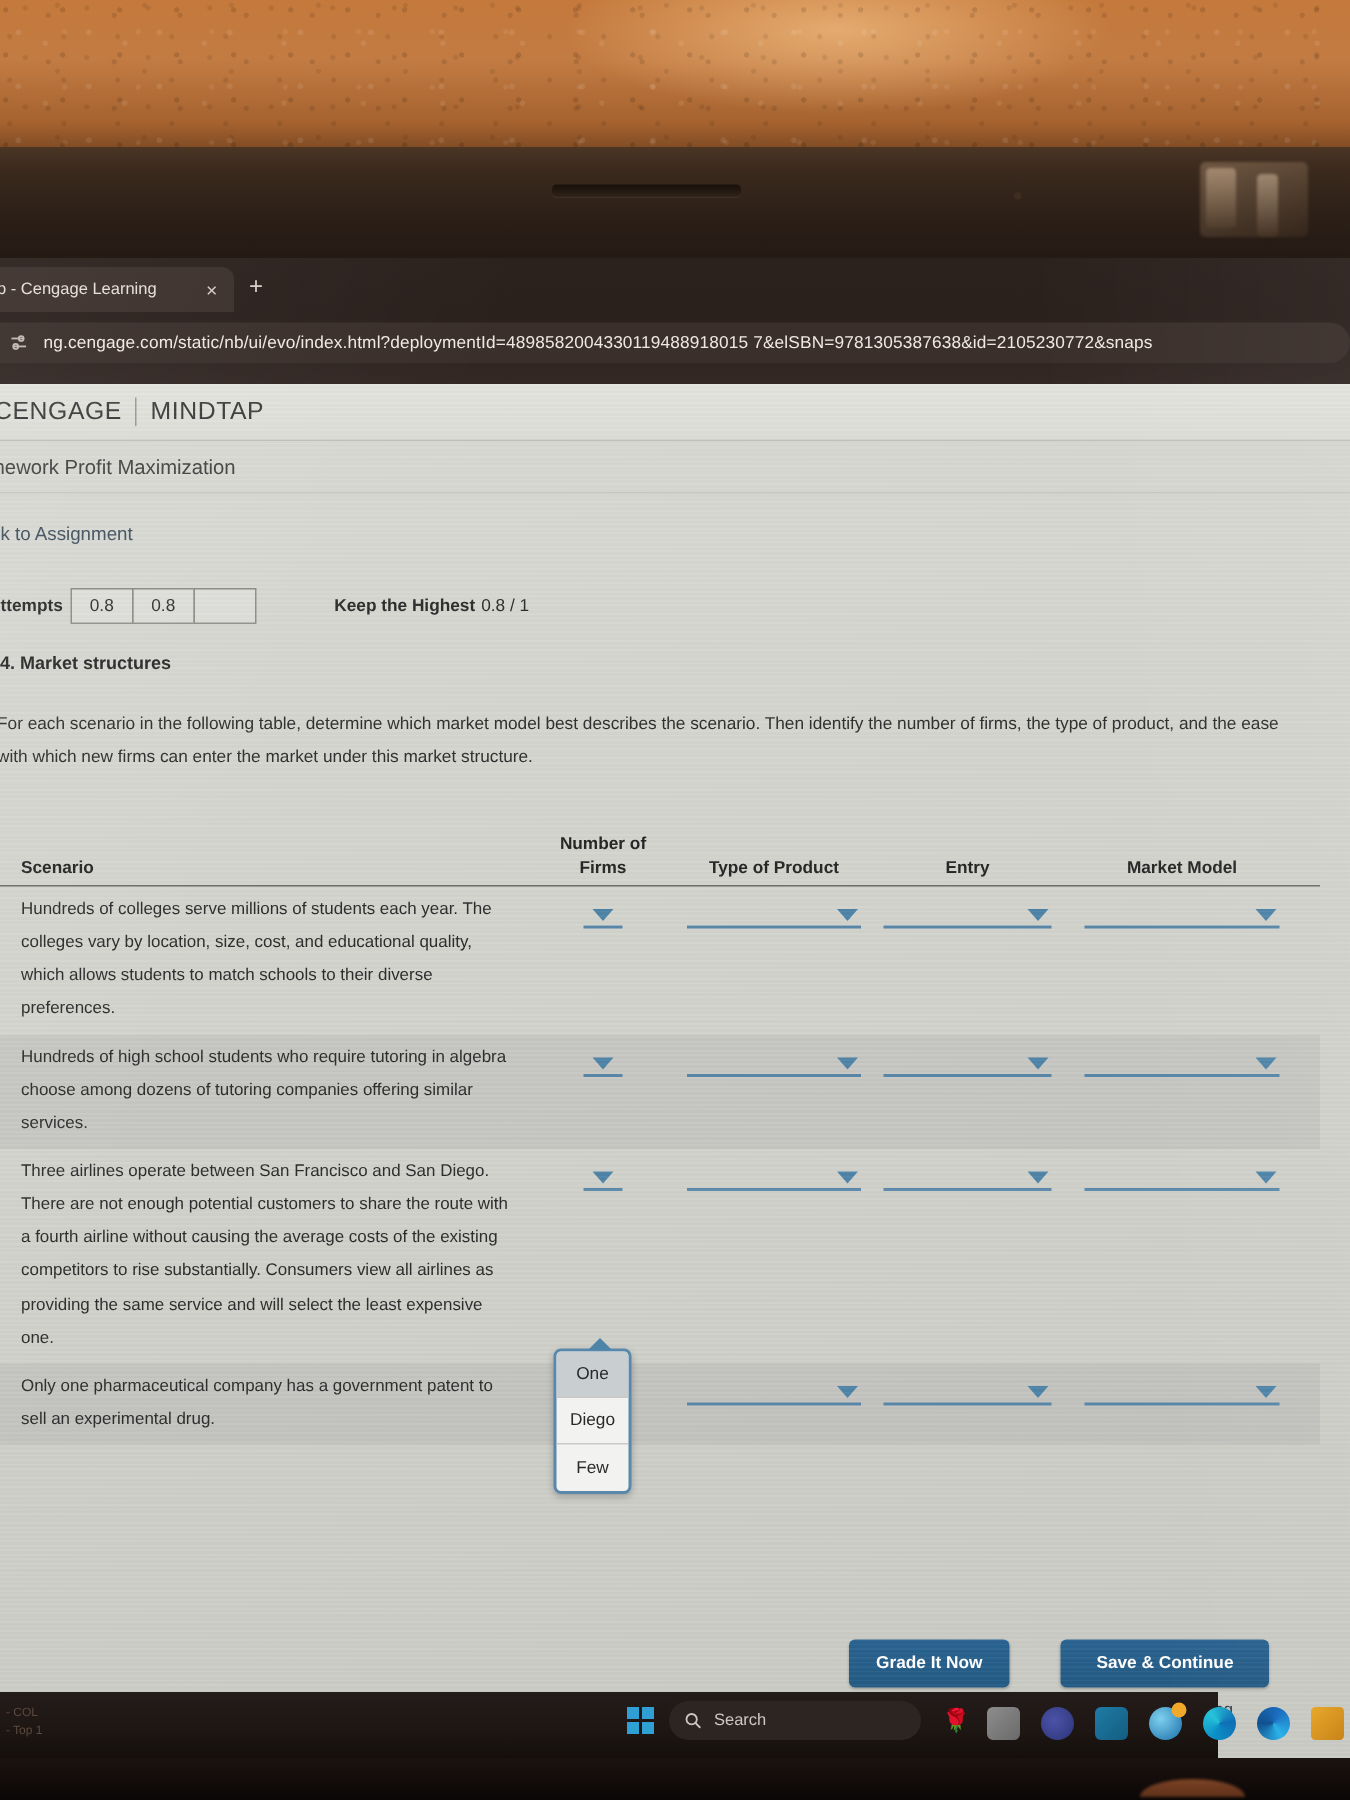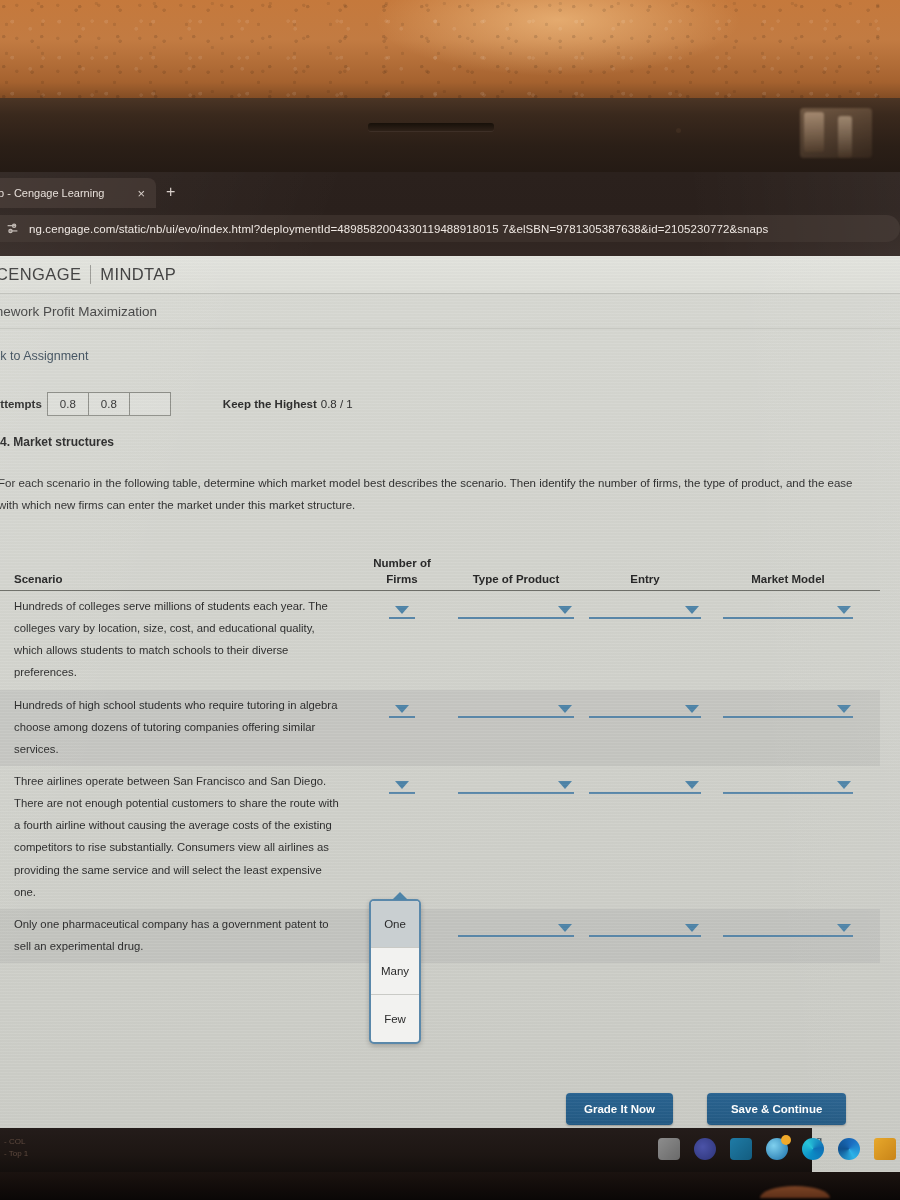--- a/index.html
+++ b/index.html
@@ -237,21 +237,21 @@
   }
   .dd-arrow {
     position: absolute; left: 392px; top: 636px;
     width: 0; height: 0;
     border-left: 8px solid transparent;
     border-right: 8px solid transparent;
     border-bottom: 8px solid #4e84a8;
     z-index: 41;
   }
   .dd-item {
-    height: 47px; display: flex; align-items: center; justify-content: center;
+    height: 31px; display: flex; align-items: center; justify-content: center;
     font-size: 11.5px; color: #2a2a2a;
     border-bottom: 1px solid #c9cac6;
     cursor: pointer;
   }
   .dd-item:last-child { border-bottom: none; }
   .dd-item.active { background: #c9cfd1; }
 
   
   .btn-row {
     position: absolute; left: 566px; top: 837px;
@@ -523,41 +523,57 @@
               <span class="caret"></span>
               <span class="line"></span>
             </div>
           </div>
         </div>
       </div>
 
       <div class="dd-arrow"></div>
       <div class="dropdown">
         <div class="dd-item active">One</div>
-        <div class="dd-item">Many</div>
+        <div class="dd-item">Diego</div>
         <div class="dd-item">Few</div>
       </div>
 
       <div class="btn-row">
         <button class="btn">Grade It Now</button>
         <button class="btn wide">Save &amp; Continue</button>
       </div>
       <div class="cont-link">Continue without saving</div>
 
     </div>
   </div>
 
   <div class="glare"></div>
 
   <div class="taskbar">
     <div class="tb-left">
       <div>- COL</div>
       <div>- Top 1</div>
     </div>
 
+    <div class="tb-center">
+      <div class="win-logo">
+        <i></i>
+          <i></i>
+          <i></i>
+          <i></i>
+      </div>
+      <div class="search-pill">
+        <svg class="mag" viewBox="0 0 16 16">
+          <circle cx="6.8" cy="6.8" r="4.6" fill="none" stroke="#cfc6c1" stroke-width="1.6"></circle>
+          <line x1="10.3" y1="10.3" x2="14" y2="14" stroke="#cfc6c1" stroke-width="1.6" stroke-linecap="round"></line>
+        </svg>
+        <span>Search</span>
+      </div>
+      <span class="rose">🌹</span>
+    </div>
 
     <div class="tb-icons">
       <span class="tb-ico ico-taskview"></span>
       <span class="tb-ico ico-teams"></span>
       <span class="tb-ico ico-health"></span>
       <span class="tb-ico ico-globe"></span>
       <span class="tb-ico ico-edge"></span>
       <span class="tb-ico ico-edge2"></span>
       <span class="tb-ico ico-file"></span>
     </div>

